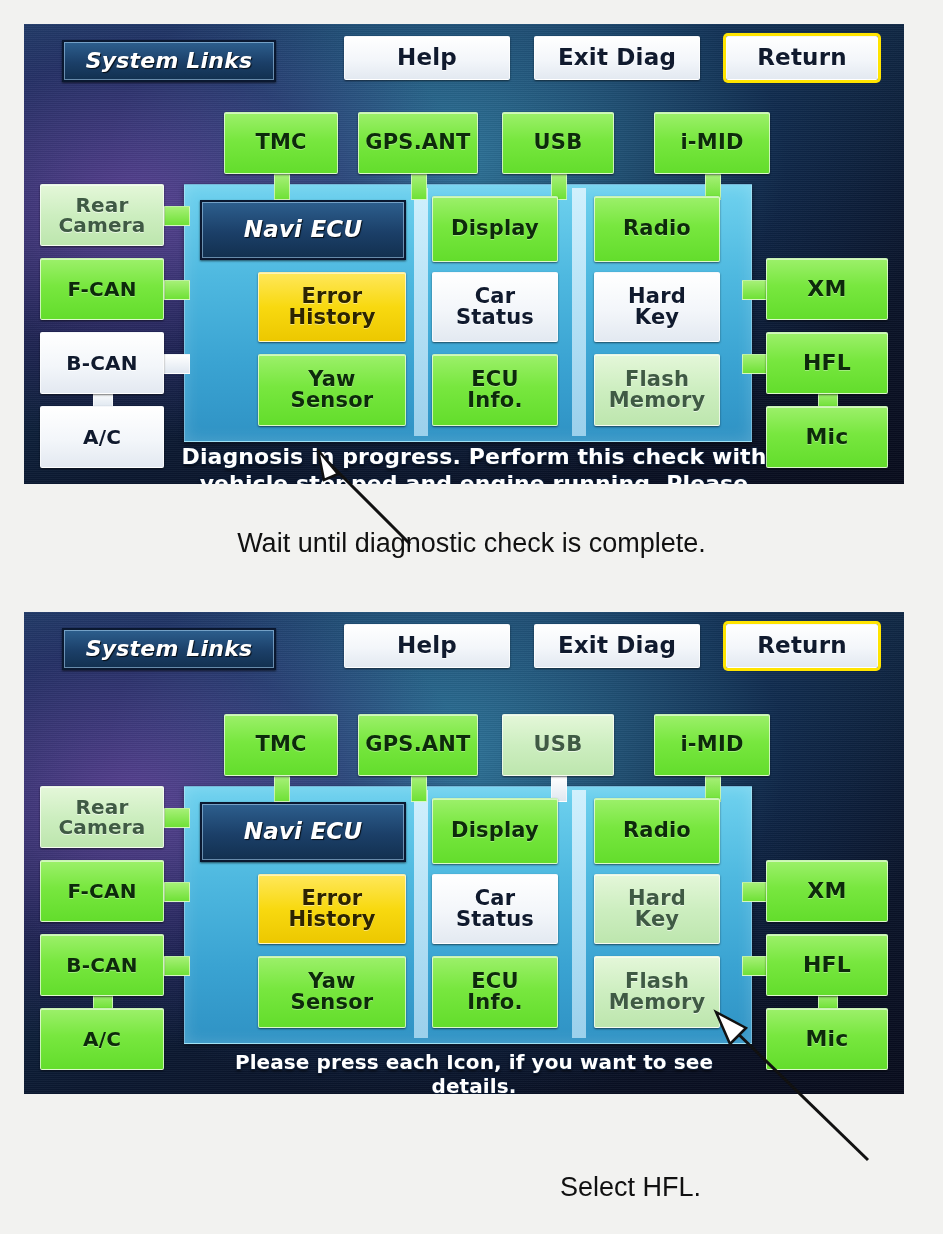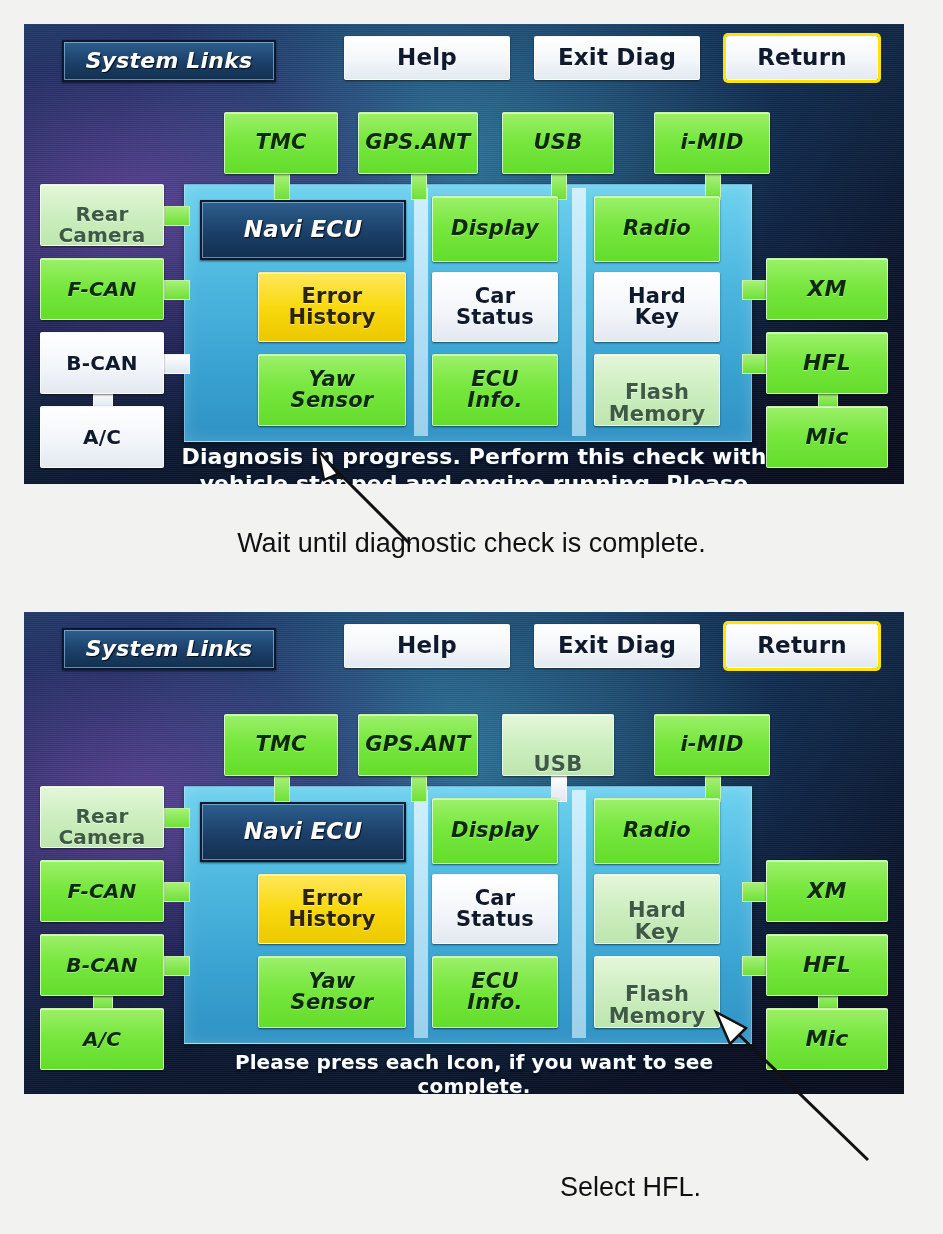--- a/index.html
+++ b/index.html
@@ -32,25 +32,25 @@
     border:1px solid rgba(255,255,255,.65);
     border-radius:2px;
     box-shadow:0 1px 2px rgba(0,0,0,.55), inset 0 1px 0 rgba(255,255,255,.55);
     z-index:6;
   }
   .node span{display:block;}
 
   
   .s-green{
     background:linear-gradient(180deg,#9cf06a 0%,#78e73f 45%,#63dd2c 100%);
-    color:#0d2a0b;text-shadow:0 1px 0 rgba(255,255,255,.35);font-style:italic;
+    color:#0d2a0b;text-shadow:0 1px 0 rgba(255,255,255,.35);
   }
   .s-pale{
     background:linear-gradient(180deg,#e4f7d9 0%,#cdeec0 50%,#bde6ae 100%);
-    color:#3f5a44;text-shadow:0 1px 0 rgba(255,255,255,.6);justify-content:flex-end;
+    color:#3f5a44;text-shadow:0 1px 0 rgba(255,255,255,.6);
   }
   .s-white{
     background:linear-gradient(180deg,#ffffff 0%,#f3f6fa 55%,#e3e9f1 100%);
     color:#101a2e;text-shadow:0 1px 0 rgba(255,255,255,.8);
   }
   .s-yellow{
     background:linear-gradient(180deg,#ffe75a 0%,#f8d910 50%,#ecc800 100%);
     color:#2d2400;text-shadow:0 1px 0 rgba(255,255,255,.45);
   }
   .s-dark{
@@ -292,21 +292,21 @@
     <div class="node s-green" style="left: 408px; top: 344px; width: 126px; height: 72px; font-size: 21px; flex-direction: column;">
       <span>ECU</span>
       <span>Info.</span>
     </div>
     <div class="node s-pale" style="left: 570px; top: 344px; width: 126px; height: 72px; font-size: 21px; flex-direction: column;">
       <span>Flash</span>
       <span>Memory</span>
     </div>
     <div class="status-text" style="left: 150px; top: 438px; width: 600px; font-size: 20px;">
       <div>Please press each Icon, if you want to see</div>
-      <div>complete.</div>
+      <div>details.</div>
     </div>
   </div>
 
 <div class="caption" style="left:0;top:528px;width:943px;text-align:center;font-size:27px;">Wait until diagnostic check is complete.</div>
 
 <div class="caption" style="left:560px;top:1172px;width:300px;text-align:left;font-size:27px;">Select HFL.</div>
 
 <svg class="anno" style="left:290px;top:440px;width:130px;height:110px;" viewBox="0 0 130 110">
   <line x1="120" y1="104" x2="38" y2="22" stroke="#111" stroke-width="3"></line>
   <polygon points="28,10 48,34 34,40" fill="#111"></polygon>

